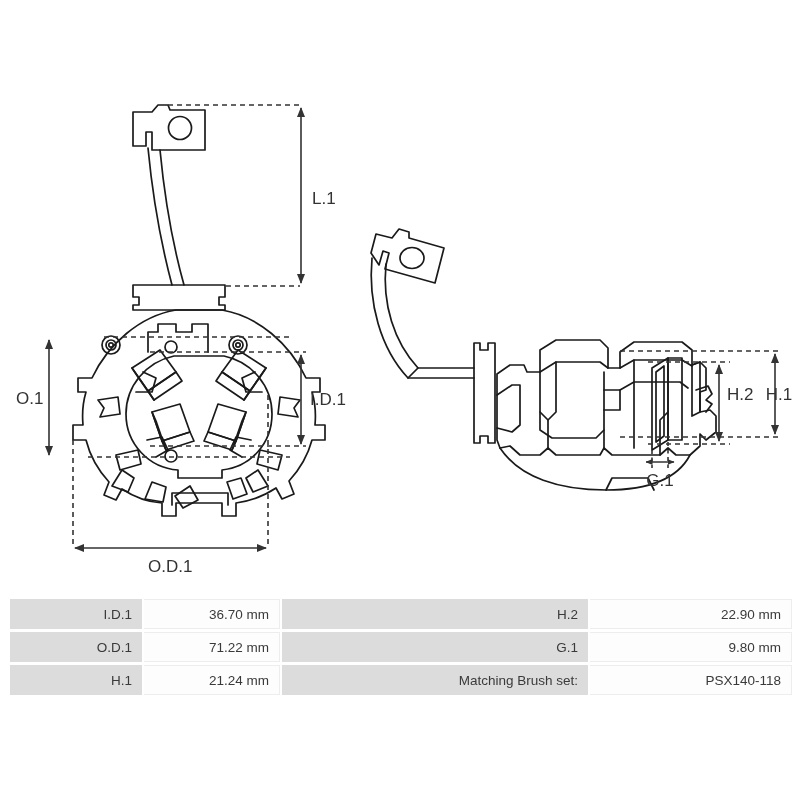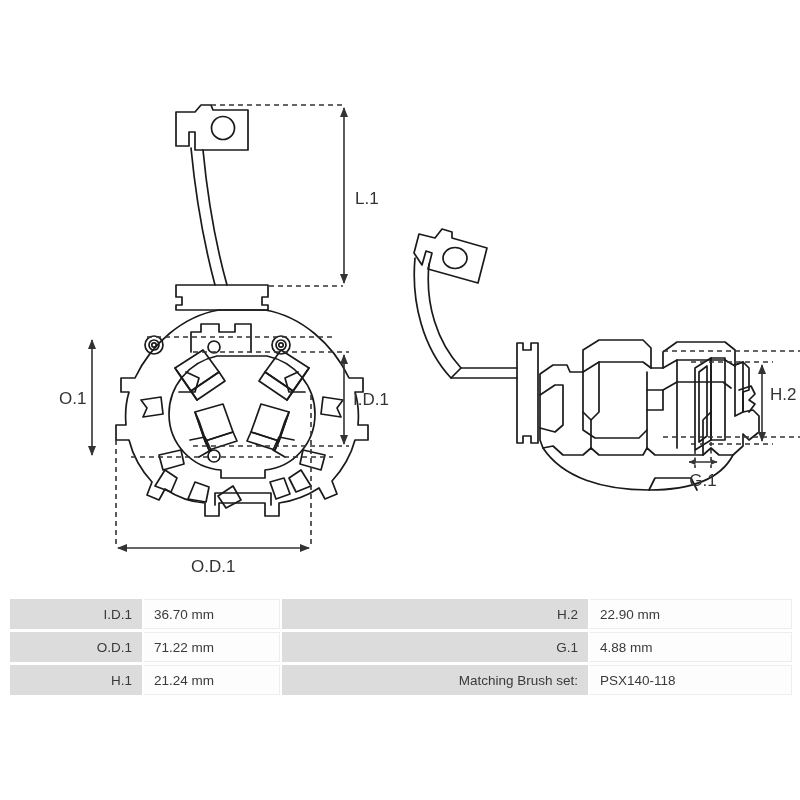--- a/index.html
+++ b/index.html
@@ -23,21 +23,20 @@
     background: #ffffff;
   }
 
   
   #drawing-area {
     position: absolute;
     left: 0;
     top: 0;
     width: 756px;
     height: 595px;
-    padding-left: 43px;
   }
   #drawing-svg {
     display: block;
     width: 800px;
     height: 595px;
   }
 
   
   #spec-table-wrap {
     position: absolute;
@@ -59,21 +58,21 @@
     vertical-align: middle;
     white-space: nowrap;
     overflow: hidden;
   }
   td.label-cell {
     background: #dcdcdc;
     text-align: right;
   }
   td.value-cell {
     background: #fdfdfd;
-    text-align: left;
+    text-align: right;
     border: 1px solid #ededed;
     border-left: none;
   }
   col.c1 { width: 132px; }
   col.c2 { width: 136px; }
   col.c3 { width: 306px; }
   col.c4 { width: 202px; }
 </style>
 </head>
 <body>
@@ -330,21 +329,21 @@
         <tr>
           <td class="label-cell">I.D.1</td>
           <td class="value-cell">36.70 mm</td>
           <td class="label-cell">H.2</td>
           <td class="value-cell">22.90 mm</td>
         </tr>
         <tr>
           <td class="label-cell">O.D.1</td>
           <td class="value-cell">71.22 mm</td>
           <td class="label-cell">G.1</td>
-          <td class="value-cell">4.88  mm</td>
+          <td class="value-cell">9.80  mm</td>
         </tr>
         <tr>
           <td class="label-cell">H.1</td>
           <td class="value-cell">21.24 mm</td>
           <td class="label-cell">Matching Brush set:</td>
           <td class="value-cell">PSX140-118</td>
         </tr>
       </tbody>
     </table>
   </div>

